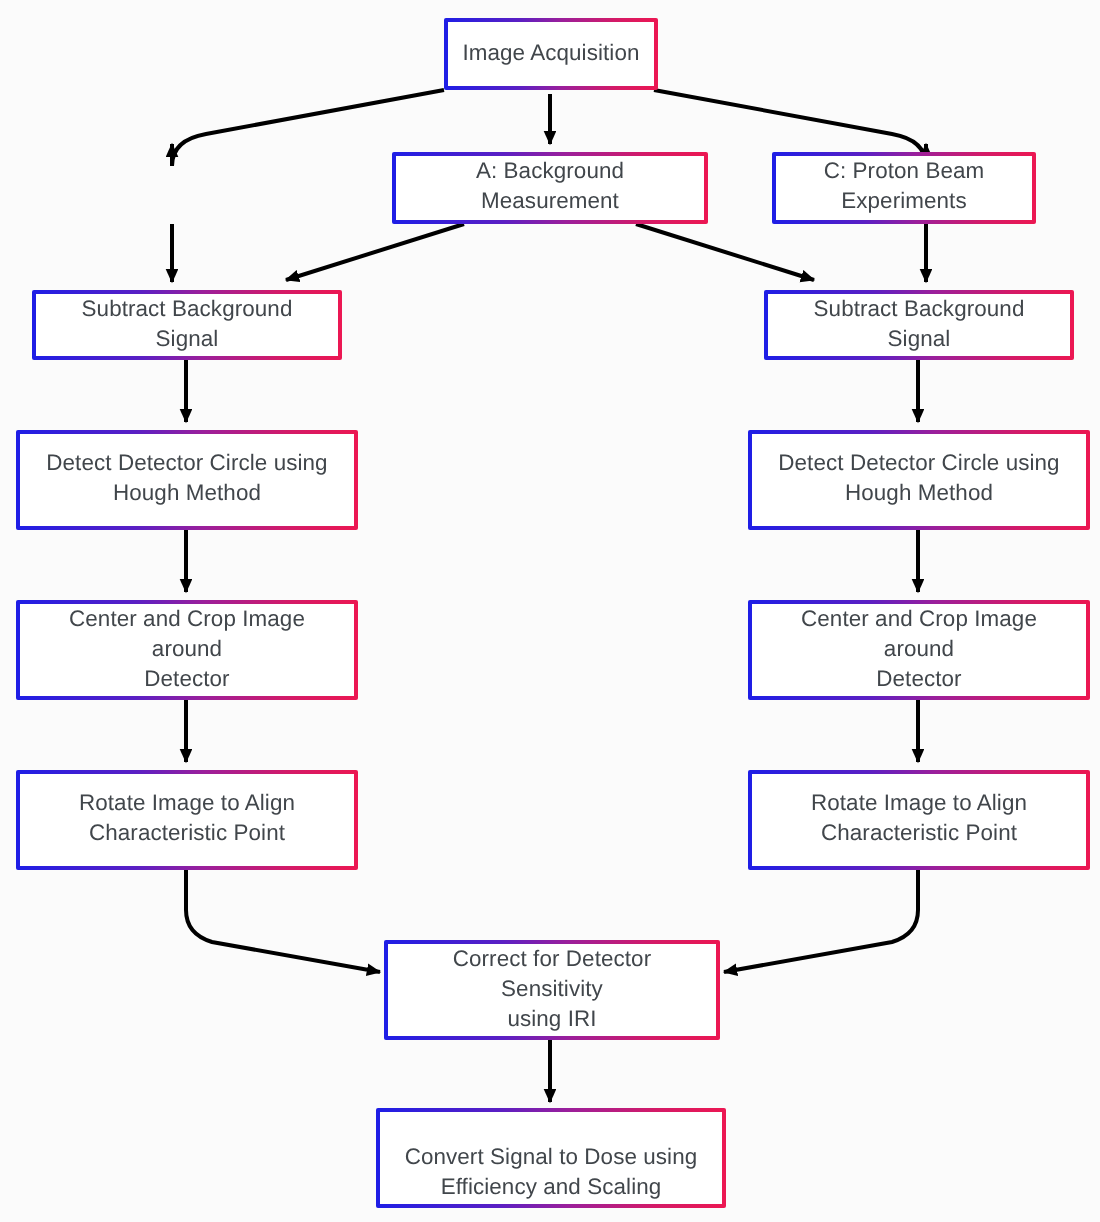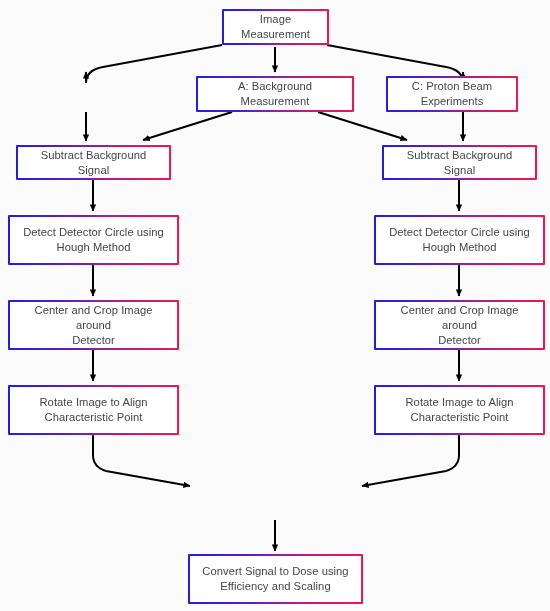--- a/index.html
+++ b/index.html
@@ -91,21 +91,21 @@
 
       <path d="M93,435 L93,455 Q93,467 106,471 L190,486"></path>
 
       <path d="M459,435 L459,455 Q459,467 446,471 L362,486"></path>
 
       <path d="M275,520 L275,551"></path>
     </g>
   </svg>
 
   <div class="node" style="left:222px; top:9px; width:107px; height:36px;">
-    <span class="node-label">Image Measurement</span>
+    <span class="node-label">Image Acquisition</span>
   </div>
 
 
   <div class="node" style="left:196px; top:76px; width:158px; height:36px;text-align:center;">
     <span class="node-label">A: Background Measurement</span>
   </div>
 
   <div class="node" style="left:386px; top:76px; width:132px; height:36px;">
     <span class="node-label">C: Proton Beam Experiments</span>
   </div>
@@ -141,19 +141,23 @@
   <div class="node" style="left:8px; top:385px; width:171px; height:50px;">
     <span class="node-label">Rotate Image to Align
 Characteristic Point</span>
   </div>
 
   <div class="node" style="left:374px; top:385px; width:171px; height:50px;">
     <span class="node-label">Rotate Image to Align
 Characteristic Point</span>
   </div>
 
+  <div class="node" style="left:192px; top:470px; width:168px; height:50px;">
+    <span class="node-label">Correct for Detector Sensitivity
+using IRI</span>
+  </div>
 
-  <div class="node" style="left:188px; top:554px; width:175px; height:50px;">
+  <div class="node" style="left:188px; top:554px; width:175px; height:50px;align-items:flex-end;">
     <span class="node-label">Convert Signal to Dose using
 Efficiency and Scaling</span>
   </div>
 
 </div>
 
 </body></html>

